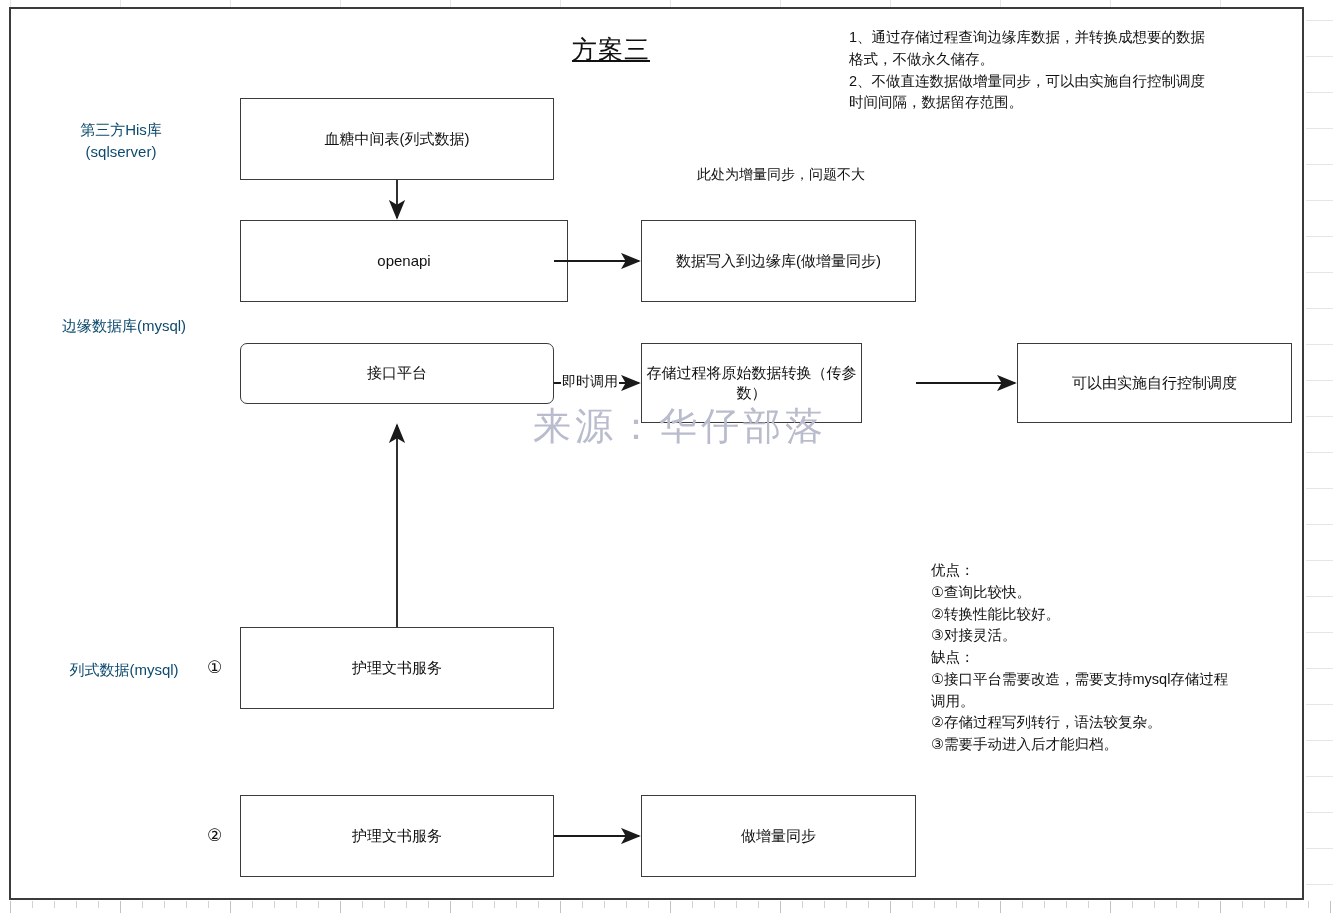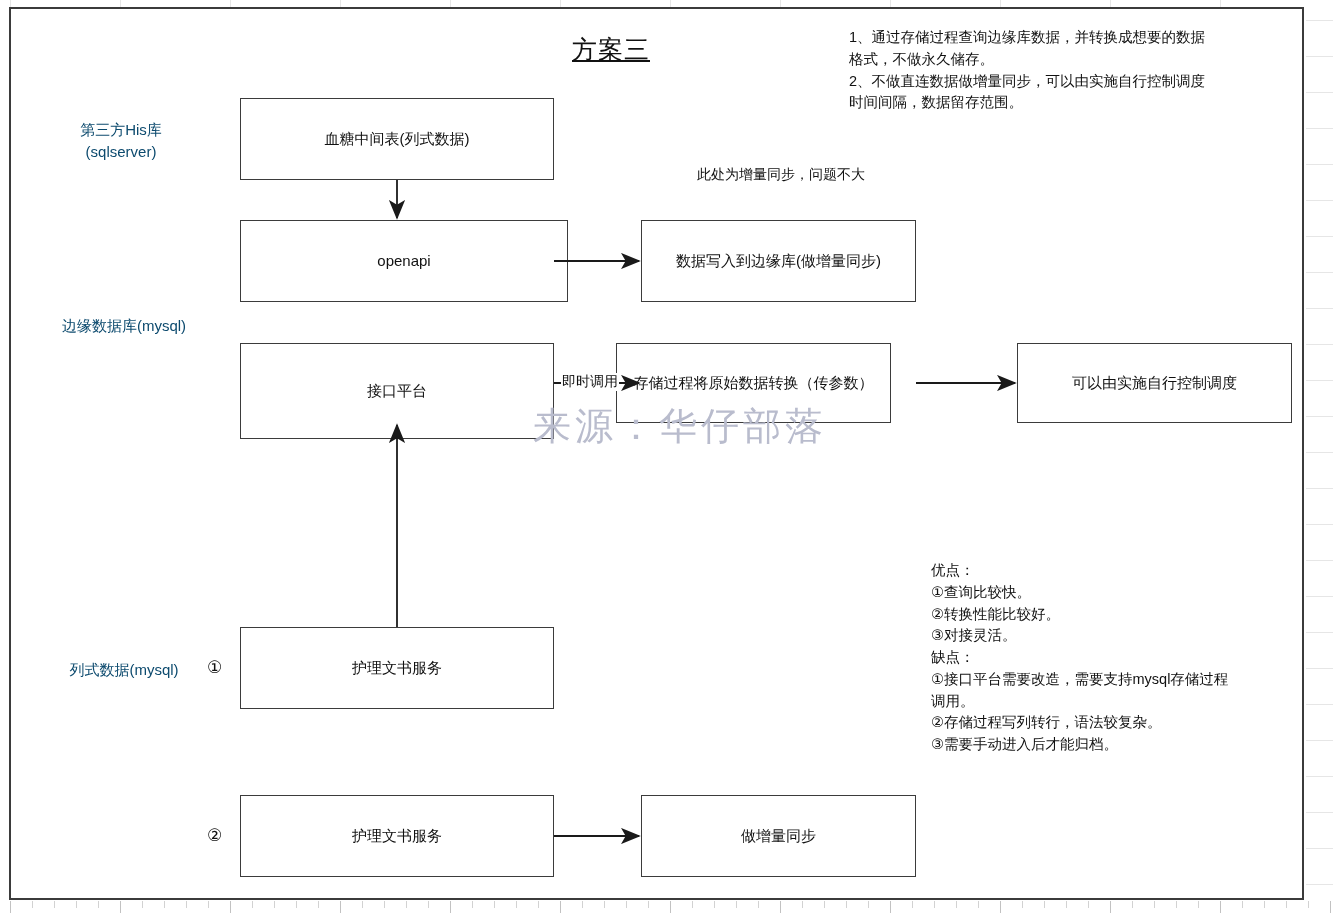--- a/index.html
+++ b/index.html
@@ -270,25 +270,25 @@
     </div>
 
     <div class="node" style="left:229px; top:211px; width:328px; height:82px;">
       <span>openapi</span>
     </div>
 
     <div class="node" style="left:630px; top:211px; width:275px; height:82px;">
       <span>数据写入到边缘库(做增量同步)</span>
     </div>
 
-    <div class="node" style="left:229px; top:334px; width:314px; height:96px;">
+    <div class="node" style="left:229px; top:334px; width:314px; height:61px;border-radius:7px;">
       <span>接口平台</span>
     </div>
 
-    <div class="node" style="left:605px; top:334px; width:275px; height:80px;text-align:center;">
+    <div class="node" style="left:630px; top:334px; width:221px; height:80px;text-align:center;">
       <span>存储过程将原始数据转换（传参数）</span>
     </div>
 
     <div class="node" style="left:1006px; top:334px; width:275px; height:80px;">
       <span>可以由实施自行控制调度</span>
     </div>
 
     <div class="node" style="left:229px; top:618px; width:314px; height:82px;">
       <span>护理文书服务</span>
     </div>

